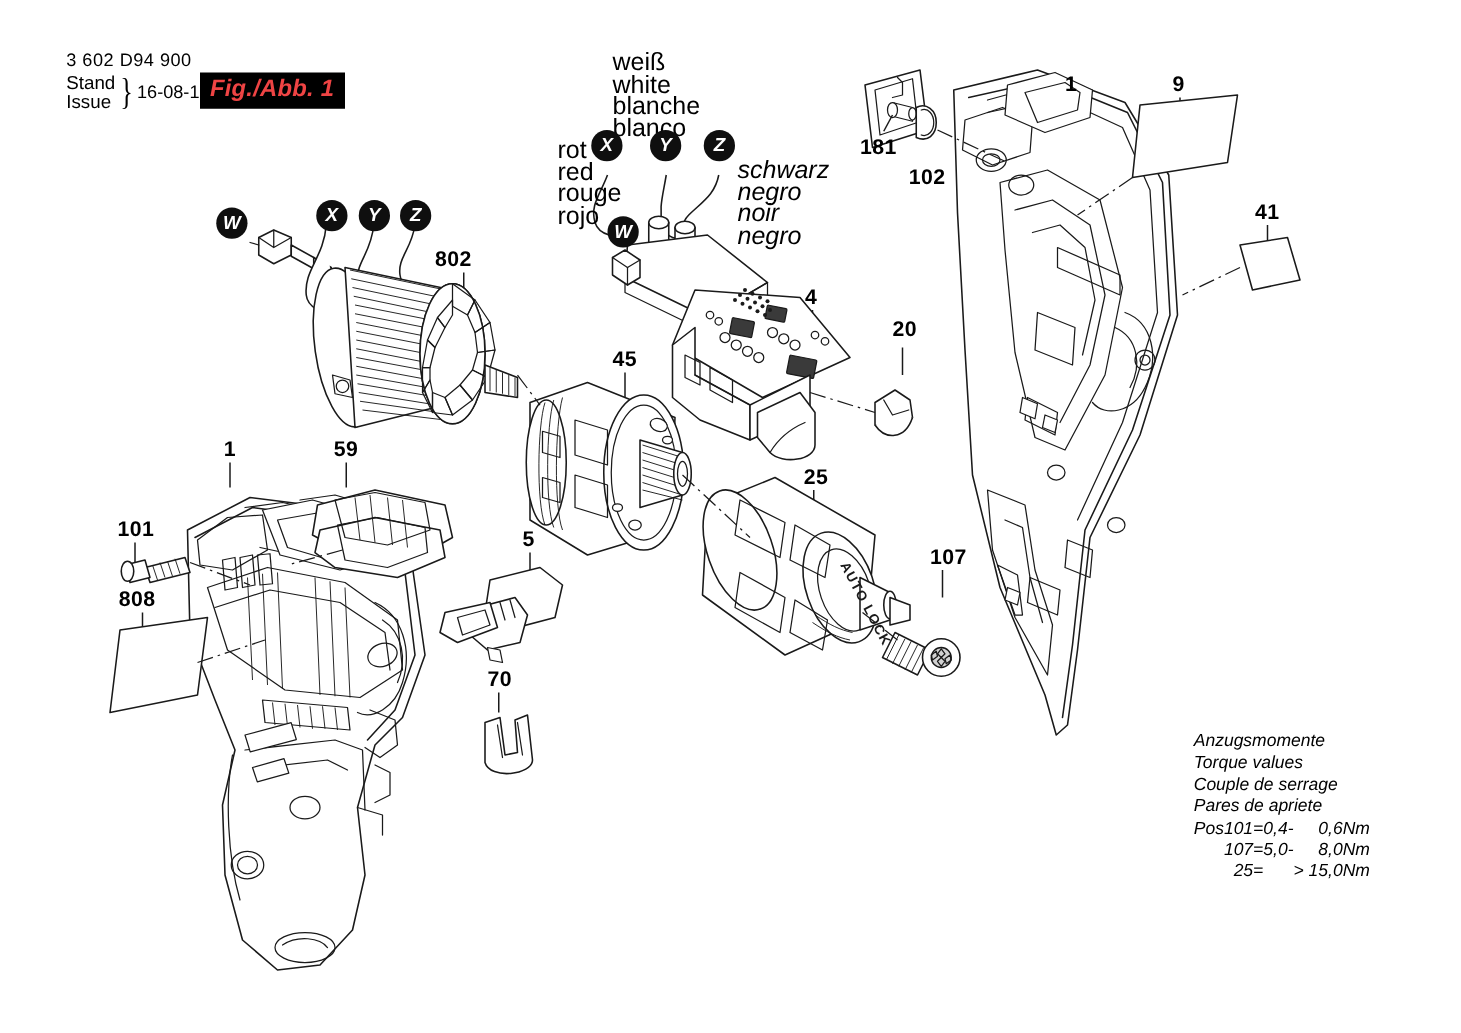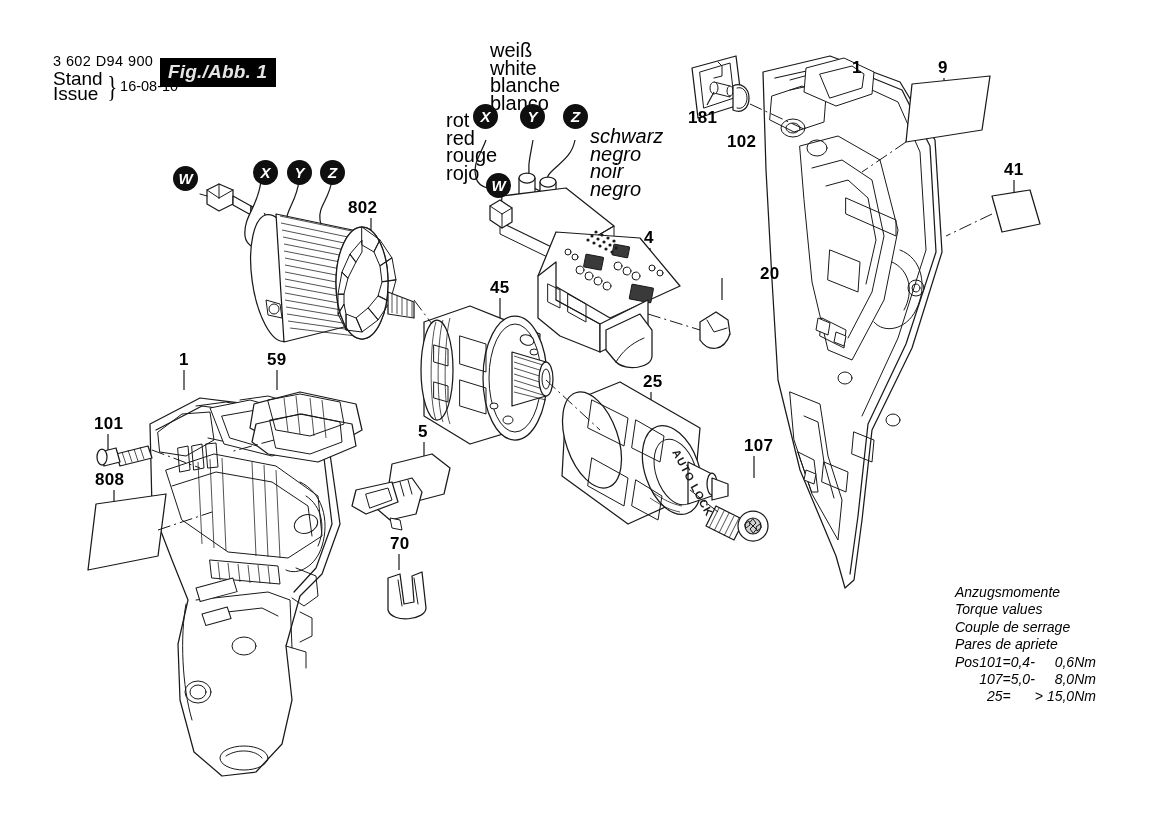--- a/index.html
+++ b/index.html
@@ -13,32 +13,32 @@
     position:relative;
     width:1169px;
     height:826px;
     background:#fff;
     overflow:hidden;
   }
   #art{position:absolute;left:0;top:0;width:1169px;height:826px;}
 
   
   .hdr{position:absolute;left:53px;top:41px;}
-  .hdr-partno{font-size:14.5px;letter-spacing:.4px;white-space:nowrap;margin-top:12px;}
+  .hdr-partno{font-size:14.5px;letter-spacing:.4px;white-space:nowrap;}
   .hdr-row{display:flex;align-items:center;margin-top:2px;}
-  .hdr-words{font-size:19px;line-height:15px;}
+  .hdr-words{font-size:15px;line-height:15px;}
   .hdr-brace{
     font-size:30px;line-height:26px;margin:0 1px 0 2px;
     font-family:"Liberation Serif","DejaVu Serif",serif;
     transform:scaleX(.7);
   }
   .hdr-date{font-size:14.5px;white-space:nowrap;}
   .fig-badge{
     position:absolute;left:160px;top:58px;
-    background:#000;color:#e5e5e5;
+    background:#000;color:#ef4444;
     font-size:19px;font-weight:bold;font-style:italic;
     padding:3px 9px 4px 8px;
     letter-spacing:.2px;white-space:nowrap;
   }
 
   
   .num{
     position:absolute;font-size:17px;font-weight:bold;
     white-space:nowrap;letter-spacing:.3px;
   }
@@ -576,21 +576,21 @@
   <div class="dot" style="left:563px;top:104px;">Z</div>
   <div class="dot" style="left:486px;top:173px;">W</div>
 
   <div class="num" style="left:688px;top:108px;">181</div>
   <div class="num" style="left:727px;top:132px;">102</div>
   <div class="num" style="left:852px;top:58px;">1</div>
   <div class="num" style="left:938px;top:58px;">9</div>
   <div class="num" style="left:1004px;top:160px;">41</div>
   <div class="num" style="left:348px;top:198px;">802</div>
   <div class="num" style="left:644px;top:228px;">4</div>
-  <div class="num" style="left:714px;top:264px;margin-left:46px;">20</div>
+  <div class="num" style="left:714px;top:254px;">20</div>
   <div class="num" style="left:490px;top:278px;text-align:right;">45</div>
   <div class="num" style="left:643px;top:372px;">25</div>
   <div class="num" style="left:744px;top:436px;">107</div>
   <div class="num" style="left:179px;top:350px;">1</div>
   <div class="num" style="left:267px;top:350px;">59</div>
   <div class="num" style="left:94px;top:414px;">101</div>
   <div class="num" style="left:95px;top:470px;">808</div>
   <div class="num" style="left:418px;top:422px;">5</div>
   <div class="num" style="left:390px;top:534px;">70</div>
 

